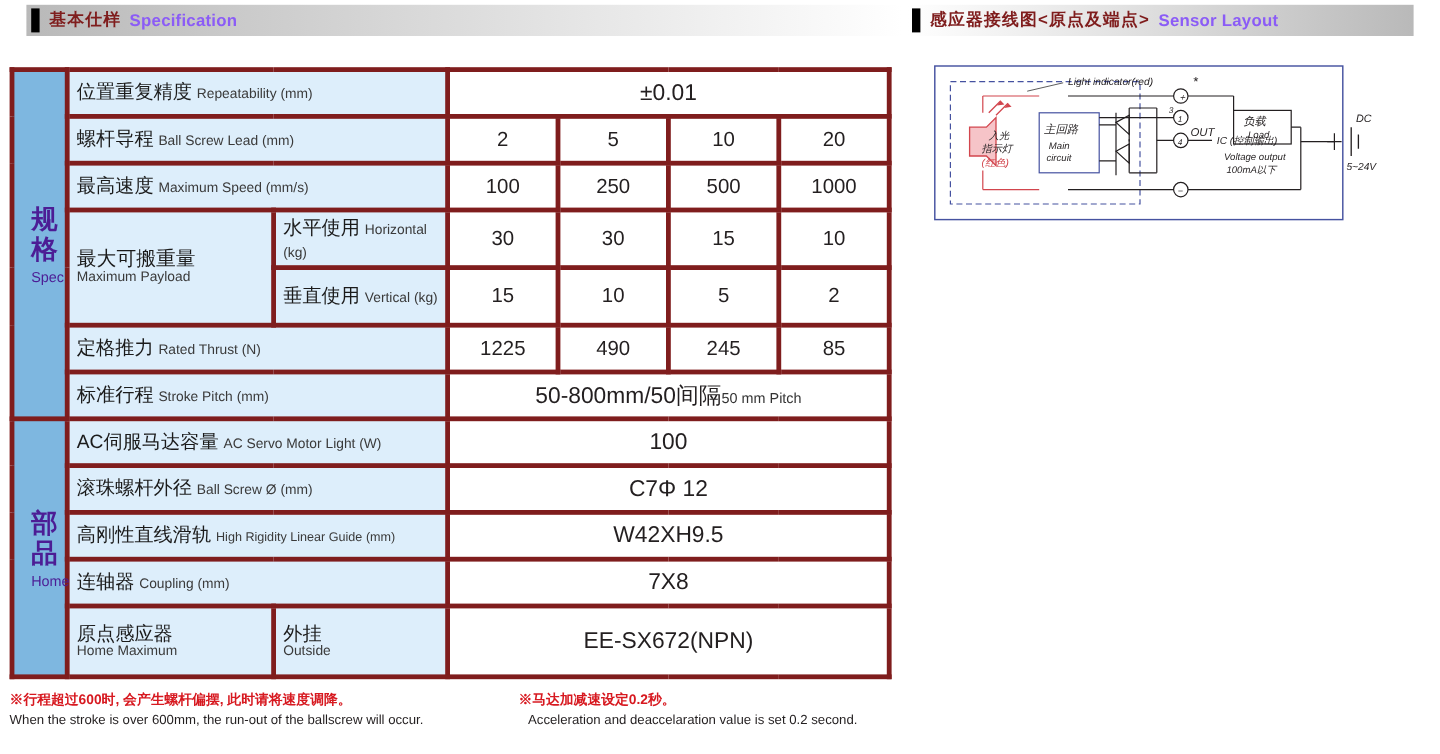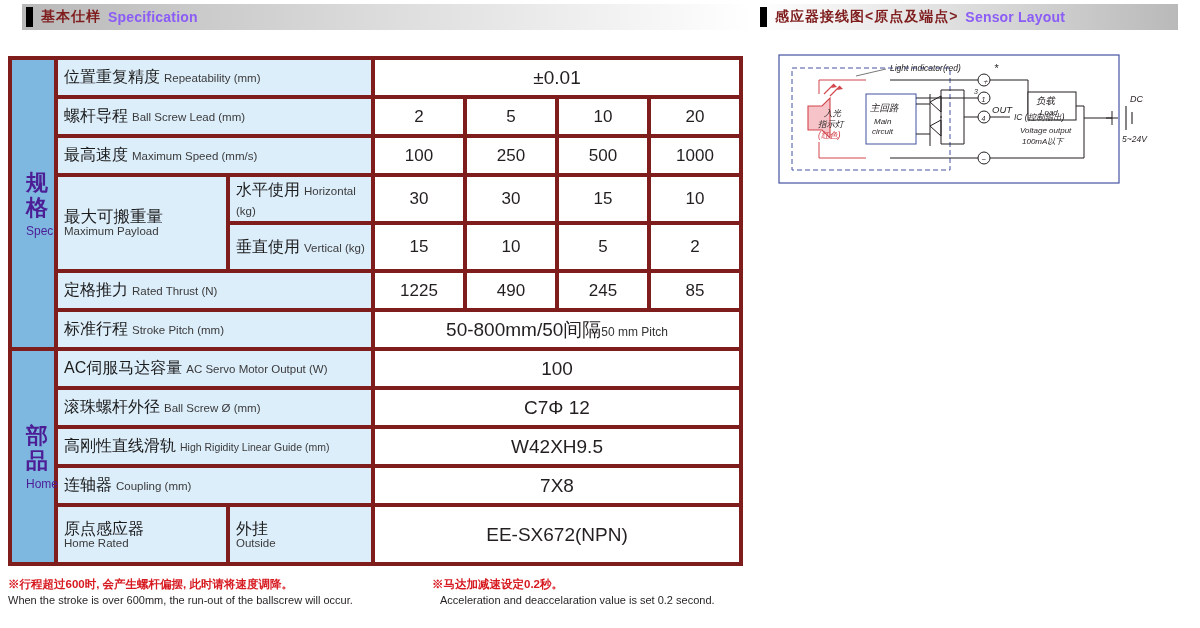--- a/index.html
+++ b/index.html
@@ -254,21 +254,21 @@
         <span>50-800mm/50间隔</span><span class="small">50 mm Pitch</span>
       </td>
     </tr>
 
     <tr class="row-h">
       <td class="group-cell" rowspan="5">
         <div class="gcn">部品</div>
         <div class="gen">Home</div>
       </td>
       <td class="lbl" colspan="2">
-        <span class="cn">AC伺服马达容量</span><span class="en">AC Servo Motor Output (W)</span>
+        <span class="cn">AC伺服马达容量</span><span class="en">AC Servo Motor Light (W)</span>
       </td>
       <td class="val big" colspan="4">100</td>
     </tr>
 
     <tr class="row-h">
       <td class="lbl" colspan="2">
         <span class="cn">滚珠螺杆外径</span><span class="en">Ball Screw Ø (mm)</span>
       </td>
       <td class="val big" colspan="4">C7Φ 12</td>
     </tr>
@@ -283,21 +283,21 @@
     <tr class="row-h">
       <td class="lbl" colspan="2">
         <span class="cn">连轴器</span><span class="en">Coupling (mm)</span>
       </td>
       <td class="val big" colspan="4">7X8</td>
     </tr>
 
     <tr style="height:59px">
       <td class="lbl stack">
         <span class="cn">原点感应器</span>
-        <span class="en">Home Rated</span>
+        <span class="en">Home Maximum</span>
       </td>
       <td class="lbl stack">
         <span class="cn">外挂</span>
         <span class="en">Outside</span>
       </td>
       <td class="val big" colspan="4">EE-SX672(NPN)</td>
     </tr>
   </tbody>
 </table>
 

